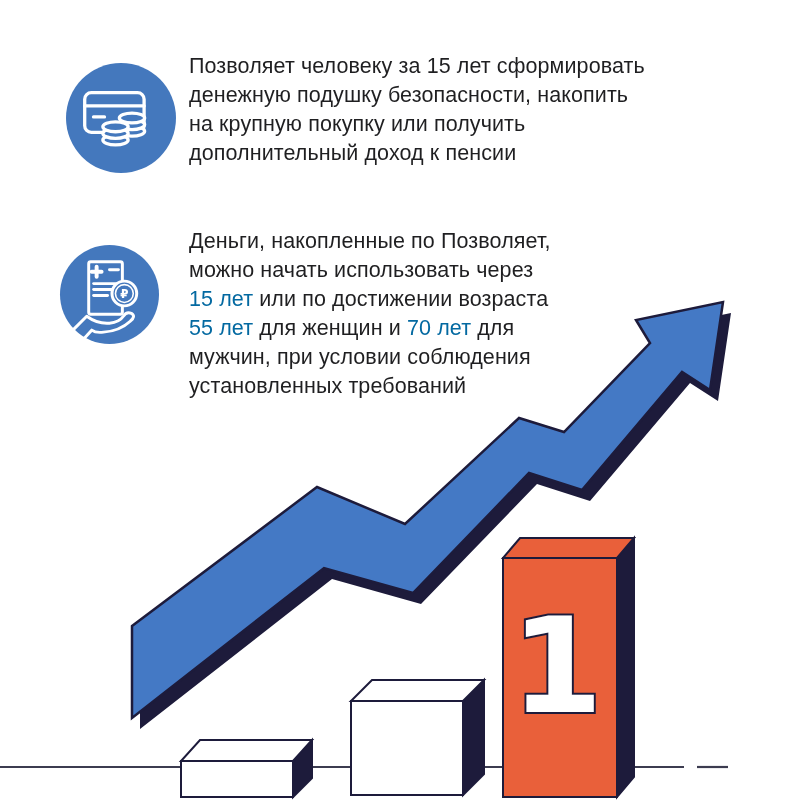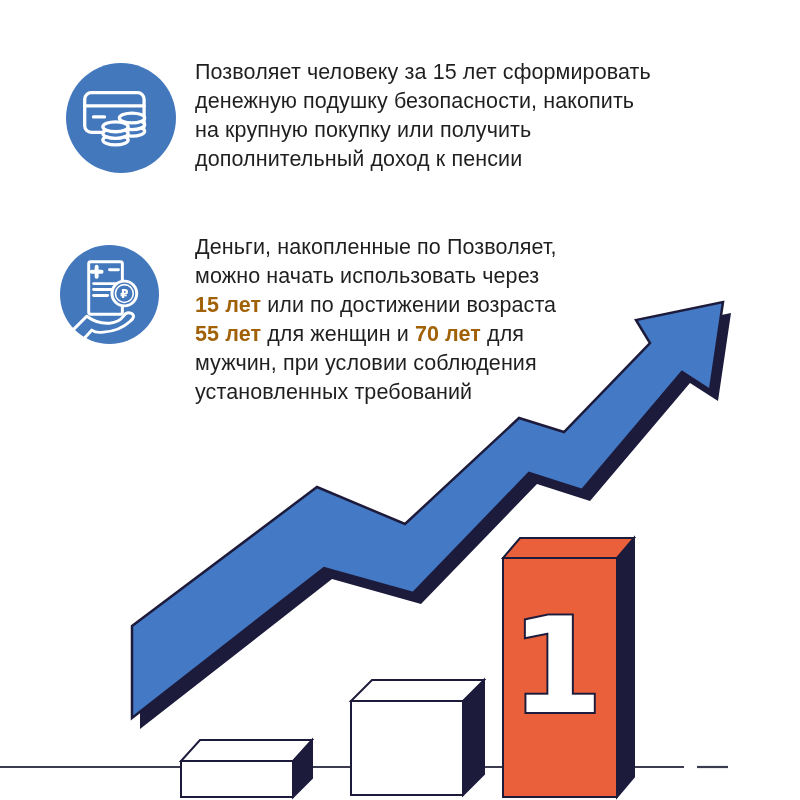--- a/index.html
+++ b/index.html
@@ -2,25 +2,25 @@
 <html><head>
 <meta charset="utf-8">
 <style>
   html,body{margin:0;padding:0;background:#fff;}
   .canvas{position:relative;width:800px;height:800px;background:#ffffff;overflow:hidden;
           font-family:"Liberation Sans","DejaVu Sans",sans-serif;}
   .icon-circle{position:absolute;border-radius:50%;background:#4478bd;}
   .icon-circle svg{position:absolute;inset:0;width:100%;height:100%;}
   #icon-benefit{left:66px;top:63px;width:110px;height:110px;}
   #icon-usage{left:60px;top:245px;width:99px;height:99px;}
-  .para{position:absolute;left:183px;margin:12px;color:#1f1f21;font-size:21.5px;
+  .para{position:absolute;left:183px;margin:6px;color:#1f1f21;font-size:21.5px;
         line-height:29px;letter-spacing:.1px;max-width:520px;}
   #para-benefit{top:46px;white-space:pre-line;}
   #para-usage{top:221px;}
-  .hl{color:#a16207;font-weight:700;}
+  .hl{color:#0369a1;font-weight:400;}
   #illustration{position:absolute;left:0;top:0;width:800px;height:800px;}
 </style>
 </head>
 <body>
 
 <div class="canvas">
 
   <div class="icon-circle" id="icon-benefit">
     <svg viewBox="0 0 100 100" fill="none" stroke="#ffffff" stroke-width="3" stroke-linecap="round">
       <rect x="17" y="27" width="54" height="36" rx="6"></rect>

